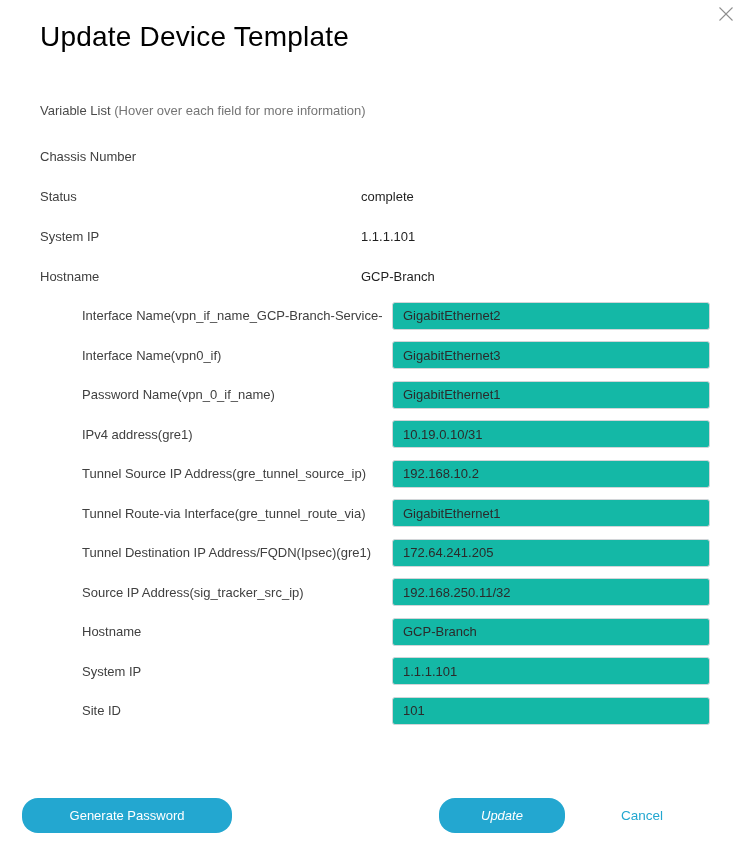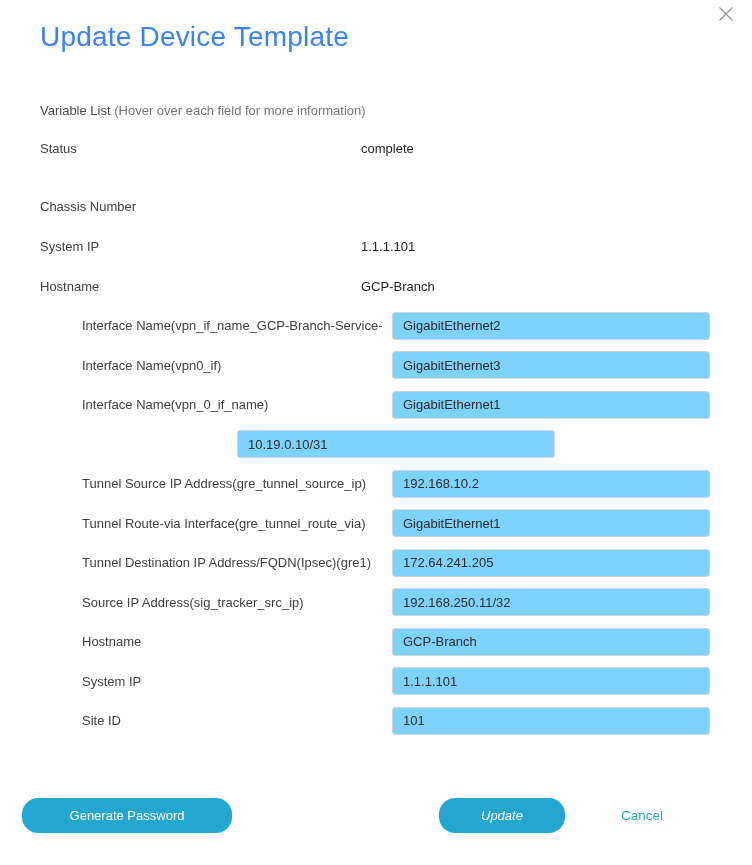--- a/index.html
+++ b/index.html
@@ -12,21 +12,21 @@
 
   .close-btn {
     position:absolute; top:5px; right:17px;
     width:18px; height:18px; background:none; border:none; padding:0;
     cursor:pointer; line-height:0;
   }
 
   .dlg-title {
     margin:0; padding:22px 40px 0 40px;
     font-size:28px; line-height:30px; font-weight:300;
-    color:#3b82f6; letter-spacing:0.2px;
+    color:#000000; letter-spacing:0.2px;
   }
 
   .section-head {
     margin:51px 40px 0 40px;
     font-size:13px; line-height:15px; color:#4a4a4a;
   }
   .section-head .hd { font-weight:400; color:#4a4a4a; }
   .section-head .note { font-weight:400; color:#757575; }
 
   .rows { margin:10px 0 0 40px; }
@@ -38,21 +38,21 @@
   .row-label {
     flex:0 0 310px; width:310px;
     font-size:13px; color:#404040;
     white-space:nowrap; overflow:hidden;
   }
   .row-value {
     font-size:13px; color:#1f1f1f; padding-left:11px;
   }
   input.field {
     flex:0 0 318px; width:318px; height:28px; box-sizing:border-box;
-    border:1px solid #d2d5d8; border-radius:3px; background:#7dd3fc;
+    border:1px solid #d2d5d8; border-radius:3px; background:#14b8a6;
     padding:0 10px; font-size:13px; color:#2b2b2b;
     font-family:"Liberation Sans", sans-serif; outline:none;
   }
 
   .footer {
     position:absolute; top:798px; left:0; right:0; height:35px;
     display:flex; align-items:center; justify-content:space-between;
     padding:0 89px 0 22px; box-sizing:border-box;
   }
   .btn {
@@ -81,28 +81,28 @@
 
   <h1 class="dlg-title">Update Device Template</h1>
 
   <div class="section-head">
     <span class="hd">Variable List</span>
     <span class="note">(Hover over each field for more information)</span>
   </div>
 
   <div class="rows">
 
+    <div class="row gap-above">
+      <div class="row-label">Chassis Number</div>
+      <div class="row-value"></div>
+    </div>
+
     <div class="row">
       <div class="row-label">Status</div>
       <div class="row-value">complete</div>
-    </div>
-
-    <div class="row gap-above">
-      <div class="row-label">Chassis Number</div>
-      <div class="row-value"></div>
     </div>
 
     <div class="row">
       <div class="row-label">System IP</div>
       <div class="row-value">1.1.1.101</div>
     </div>
 
     <div class="row">
       <div class="row-label">Hostname</div>
       <div class="row-value">GCP-Branch</div>
@@ -112,25 +112,26 @@
       <div class="row-label">Interface Name(vpn_if_name_GCP-Branch-Service-</div>
       <input class="field" type="text" value="GigabitEthernet2" style="">
     </div>
 
     <div class="row input-row">
       <div class="row-label">Interface Name(vpn0_if)</div>
       <input class="field" type="text" value="GigabitEthernet3" style="">
     </div>
 
     <div class="row input-row">
-      <div class="row-label">Interface Name(vpn_0_if_name)</div>
+      <div class="row-label">Password Name(vpn_0_if_name)</div>
       <input class="field" type="text" value="GigabitEthernet1" style="">
     </div>
 
     <div class="row input-row">
+      <div class="row-label">IPv4 address(gre1)</div>
       <input class="field" type="text" value="10.19.0.10/31" style="">
     </div>
 
     <div class="row input-row">
       <div class="row-label">Tunnel Source IP Address(gre_tunnel_source_ip)</div>
       <input class="field" type="text" value="192.168.10.2" style="">
     </div>
 
     <div class="row input-row">
       <div class="row-label">Tunnel Route-via Interface(gre_tunnel_route_via)</div>

